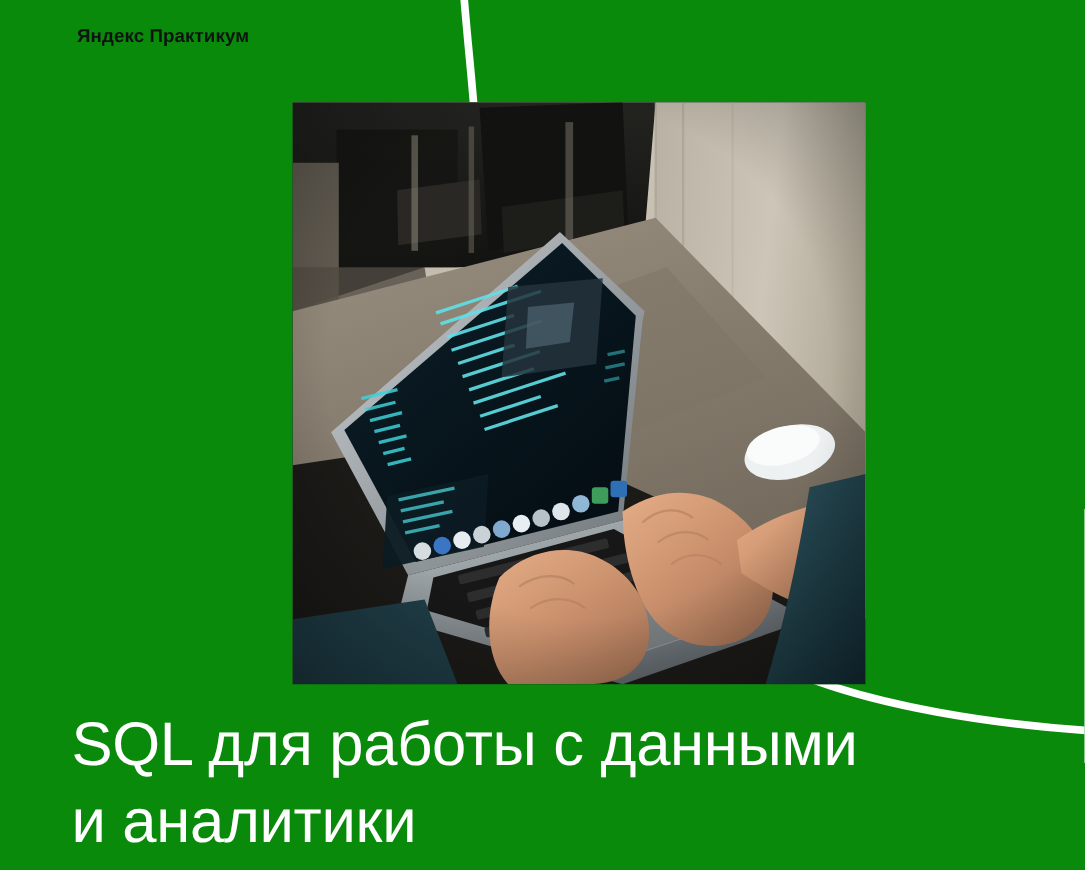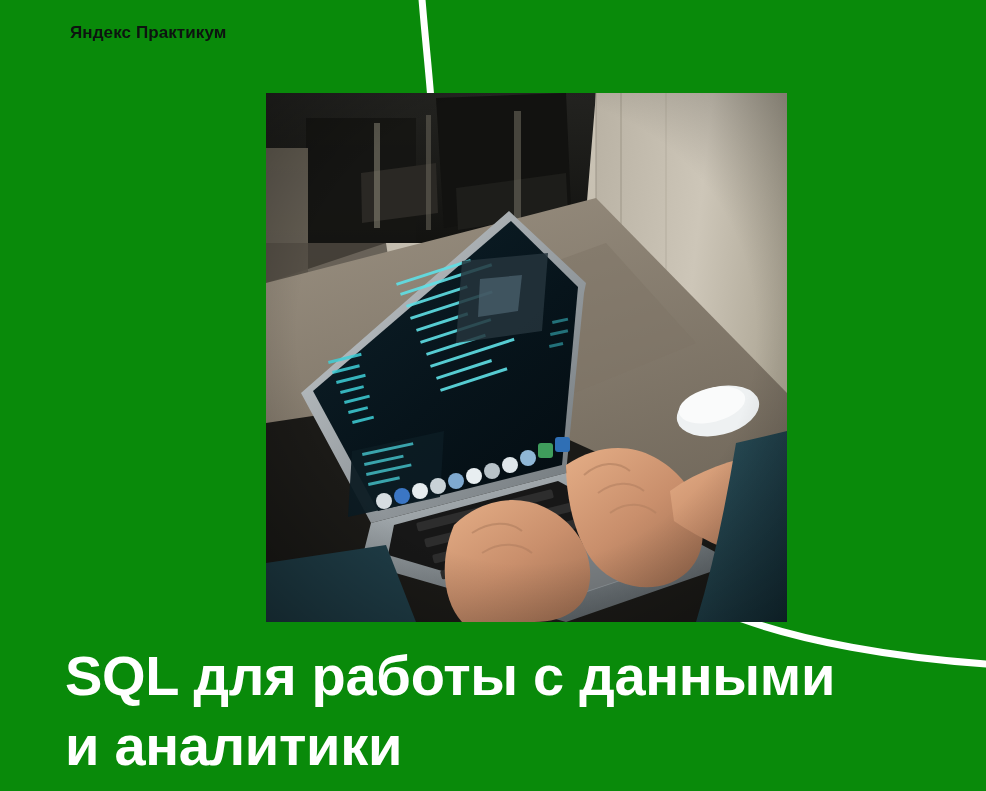--- a/index.html
+++ b/index.html
@@ -51,21 +51,21 @@
 
   
   .headline {
     position:absolute;
     left:65px;
     top:641px;
     width:830px;
     color:#ffffff;
     font-size:56px;
     line-height:70px;
-    font-weight:bold;
+    font-weight:normal;
     letter-spacing:-0.3px;
     white-space:pre-line;
   }
 </style>
 </head>
 <body>
 
 <div class="poster">
 
   <svg class="arc-layer" viewBox="0 0 986 791" preserveAspectRatio="none">

